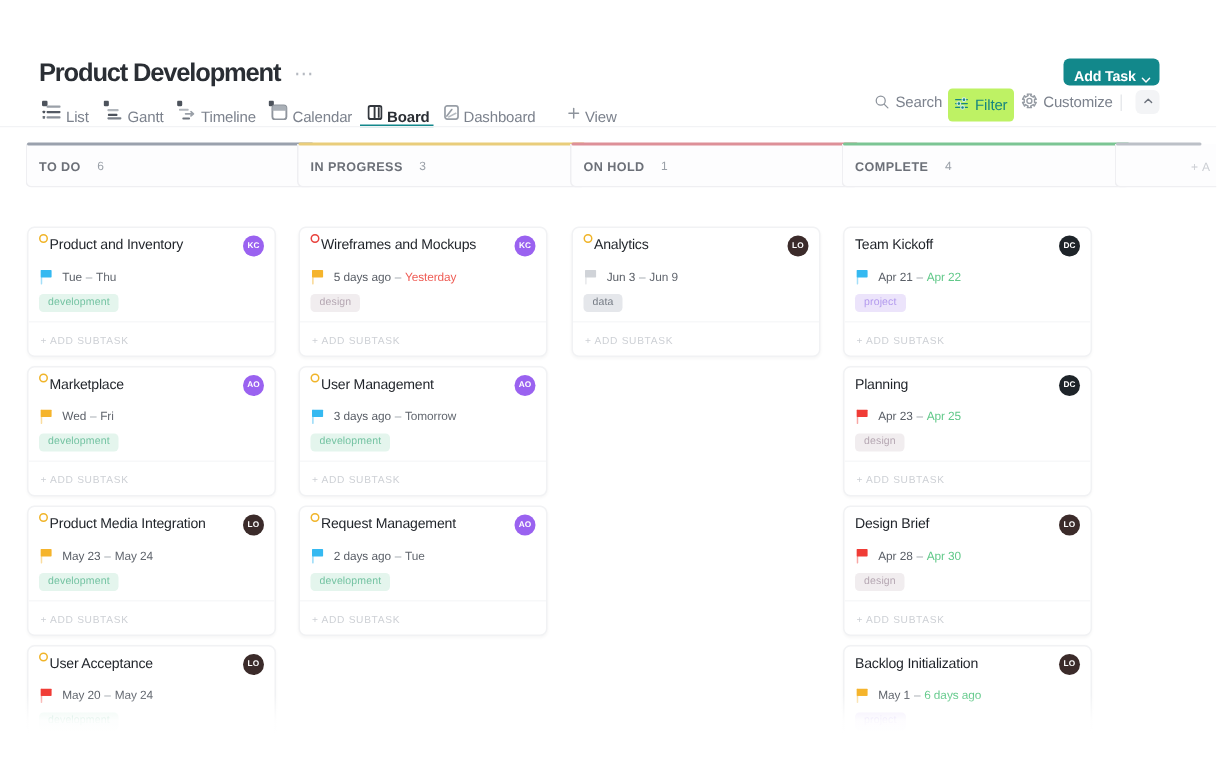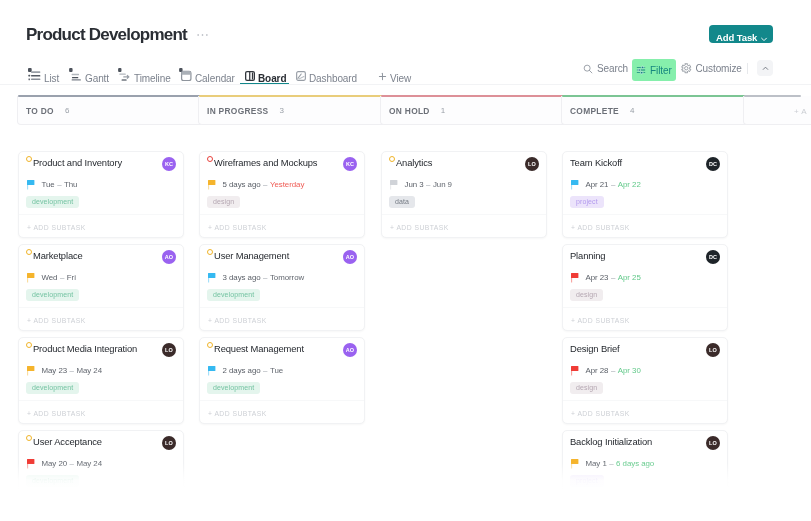--- a/index.html
+++ b/index.html
@@ -2,21 +2,21 @@
 <html><head>
 <meta charset="utf-8">
 <style>
   html,body{margin:0;padding:0;}
   body{width:811px;height:521px;overflow:hidden;background:#ffffff;
        font-family:"Liberation Sans",sans-serif;
        -webkit-font-smoothing:antialiased;}
   .page{position:relative;width:811px;height:521px;overflow:hidden;background:#ffffff;}
 
   
-  .topbar{position:absolute;left:0;top:3px;width:811px;height:52px;}
+  .topbar{position:absolute;left:0;top:17px;width:811px;height:52px;}
   .page-title{position:absolute;left:26px;top:22px;font-size:17px;font-weight:bold;
               color:#2a2e34;letter-spacing:-0.78px;line-height:19px;}
   .title-dots{position:absolute;left:196px;top:26px;width:14px;height:10px;
               color:#b5b9c0;font-size:13px;line-height:12px;letter-spacing:0.5px;}
   .add-task{position:absolute;left:709px;top:22px;width:64px;height:18px;border-radius:4px;
             background:#12888b;display:flex;align-items:flex-end;box-sizing:border-box;padding:0 5px 0 7px;}
   .add-task-label{font-size:9.5px;color:#ffffff;font-weight:bold;letter-spacing:-0.1px;line-height:11px;white-space:nowrap;}
   .add-task-sep{width:4px;}
   .add-task-caret{display:flex;align-items:center;}
 
@@ -24,21 +24,21 @@
   .tabsbar{position:absolute;left:0;top:52px;width:811px;height:33px;}
   .tabsbar:after{content:"";position:absolute;left:0;bottom:0;width:811px;height:1px;
                  background:#f2f3f5;}
   .tab{position:absolute;top:0;height:33px;display:flex;align-items:flex-end;gap:3px;}
   .tab .lbl{font-size:10px;color:#7c828d;line-height:12px;padding-top:1px;letter-spacing:-0.1px;white-space:nowrap;}
   .tab.active .lbl{color:#2a2e34;font-weight:bold;}
   .tab.active:after{content:"";position:absolute;left:-5px;right:-3px;bottom:0;height:2px;
                     background:#12888b;}
   .rtools{position:absolute;top:0;height:33px;display:flex;align-items:center;gap:4px;}
   .rtools .lbl{font-size:10px;color:#7c828d;line-height:12px;white-space:nowrap;letter-spacing:-0.1px;padding-top:1px;}
-  .rtools.hl{background:#86efac;border-radius:3px;padding:2px 4px;height:auto;top:7px;}
+  .rtools.hl{background:#bef264;border-radius:3px;padding:2px 4px;height:auto;top:7px;}
   .rtools.hl .lbl{color:#16867f;}
   .vsep{position:absolute;top:11px;width:1px;height:11px;background:#e7e9ec;}
   .collapse-btn{position:absolute;top:8px;width:16px;height:16px;border-radius:4px;
                 background:#f3f4f6;display:flex;align-items:center;justify-content:center;}
 
   
   .board{position:absolute;left:0;top:85px;width:811px;height:436px;background:#fff;}
   .col{position:absolute;top:11px;width:193px;}
   .col-head{position:relative;height:29px;background:#fdfdfe;border:1px solid #efeff2;
             border-top:none;border-radius:0 0 4px 4px;box-sizing:border-box;

